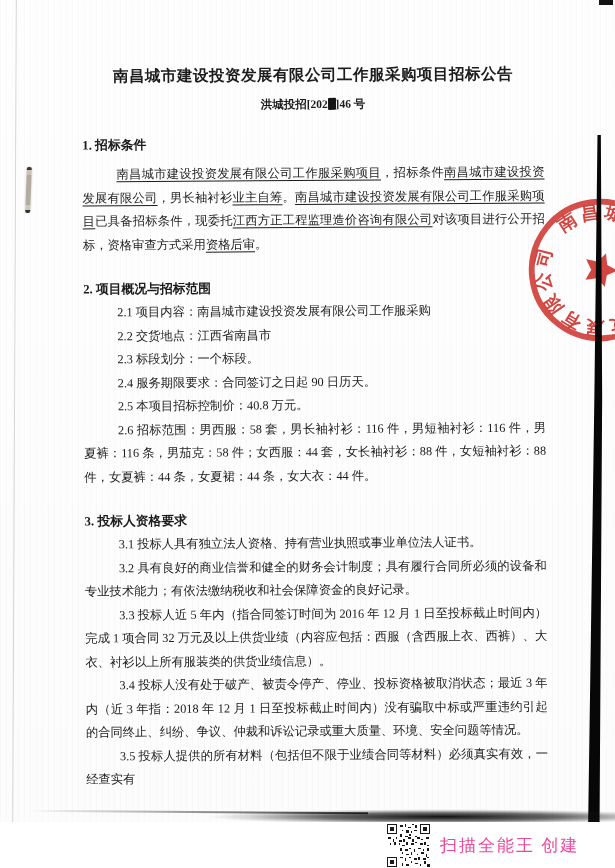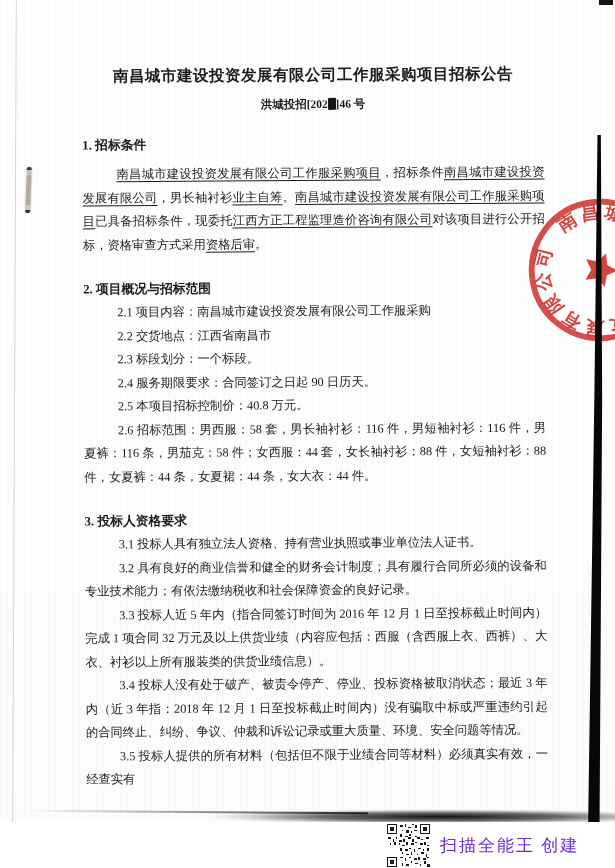--- a/index.html
+++ b/index.html
@@ -74,21 +74,21 @@
     background:radial-gradient(55% 42% at 62% 58%, rgba(5,5,5,.95) 0%, rgba(10,10,10,.6) 42%, rgba(40,40,40,.18) 68%, rgba(0,0,0,0) 82%);
   }
   .scanner-strip{
     position:absolute;left:0;bottom:0;width:615px;height:46px;background:#ffffff;z-index:5;
   }
   .watermark{
     position:absolute;left:387px;top:0;height:46px;display:flex;align-items:center;gap:10px;
   }
   .qr{width:43px;height:43px;display:block;}
   .wm-label{
-    font-size:17px;color:#6d28d9;letter-spacing:2px;white-space:nowrap;
+    font-size:17px;color:#ec4899;letter-spacing:2px;white-space:nowrap;
     font-family:"Liberation Serif","DejaVu Serif",serif;
   }
 </style>
 </head>
 <body>
 
 <div class="scan-paper"></div>
 <div class="left-edge-line"></div>
 <div class="staple"></div>
 

